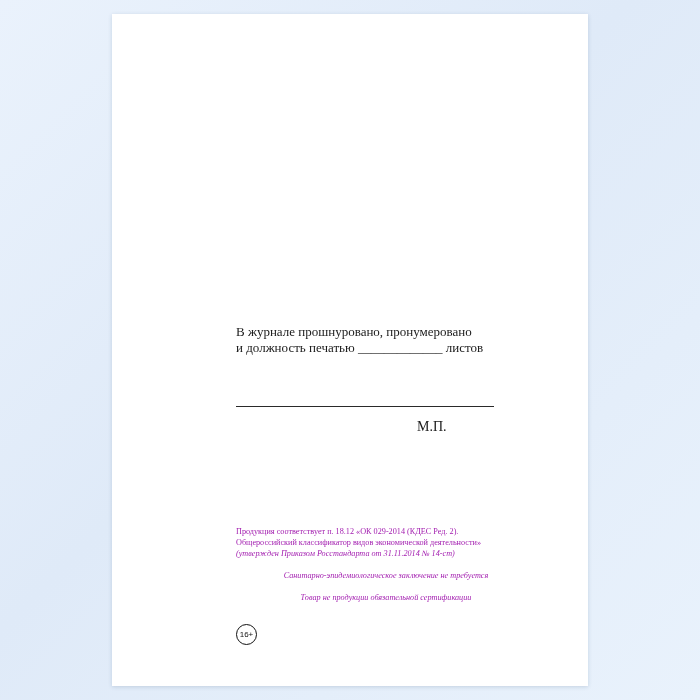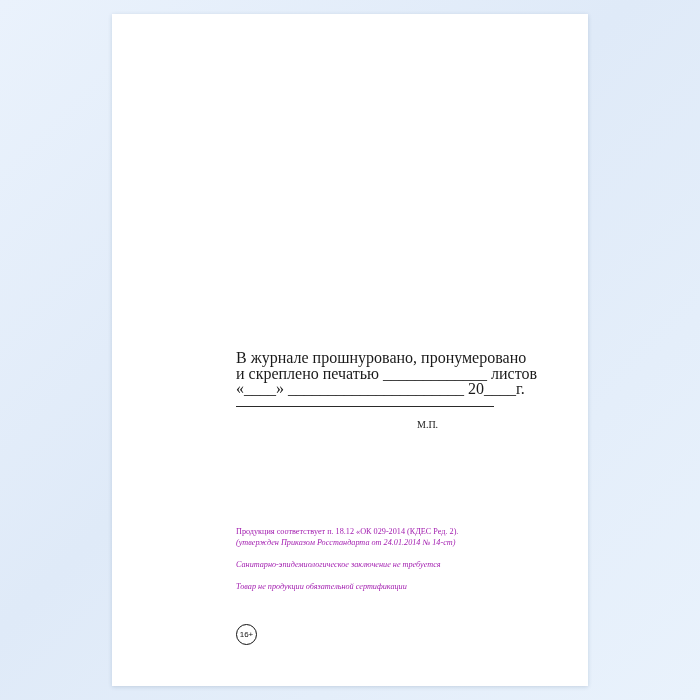--- a/index.html
+++ b/index.html
@@ -24,41 +24,41 @@
     left: 112px;
     top: 14px;
     width: 476px;
     height: 672px;
     background: #ffffff;
     box-shadow: 0 1px 4px rgba(40,70,110,0.18);
   }
   .block-journal {
     position: absolute;
     left: 124px;
-    top: 336px;
+    top: 310px;
     width: 260px;
     color: #1a1a1a;
-    font-size: 16px;
+    font-size: 13px;
     line-height: 15.5px;
   }
   .block-journal .line {
     white-space: nowrap;
   }
   .rule {
     position: absolute;
     left: 124px;
     top: 392px;
     width: 258px;
     border-bottom: 1px solid #2a2a2a;
   }
   .mp {
     position: absolute;
     left: 305px;
     top: 405px;
-    font-size: 10px;
+    font-size: 14px;
     color: #1a1a1a;
   }
   .legal {
     position: absolute;
     left: 124px;
     top: 512px;
     width: 300px;
     color: #a21caf;
   }
   .legal .p {
@@ -67,20 +67,21 @@
     margin-bottom: 0px;
   }
   .legal .p.italic {
     font-style: italic;
   }
   .legal .small-note {
     font-size: 8.2px;
     line-height: 11px;
     font-style: italic;
     margin-top: 11px;
+    text-align: center;
   }
   .age-row {
     position: absolute;
     left: 124px;
     top: 609px;
     display: flex;
     align-items: center;
   }
   .age-badge {
     width: 19px;
@@ -112,31 +113,31 @@
   }
 </style>
 </head>
 <body>
 
 <div id="stage">
   <div class="page">
 
     <div class="block-journal">
       <div class="line">В журнале прошнуровано, пронумеровано</div>
-      <div class="line">и скреплено печатью _____________ листов</div>
-      <div class="line">«____» ______________________ 20____г.</div>
+      <div class="line">и должность печатью _____________ листов</div>
     </div>
 
     <div class="rule"></div>
 
     <div class="mp">М.П.</div>
 
     <div class="legal">
       <div class="p">Продукция соответствует п. 18.12 «ОК 029-2014 (КДЕС Ред. 2).</div>
-      <div class="p italic">(утвержден Приказом Росстандарта от 24.01.2014 № 14-ст)</div>
+      <div class="p">Общероссийский классификатор видов экономической деятельности»</div>
+      <div class="p italic">(утвержден Приказом Росстандарта от 31.11.2014 № 14-ст)</div>
       <div class="small-note">Санитарно-эпидемиологическое заключение не требуется</div>
       <div class="small-note">Товар не продукции обязательной сертификации</div>
     </div>
 
     <div class="age-row">
       <div class="age-badge">16+</div>
     </div>
 
   </div>
 </div>

